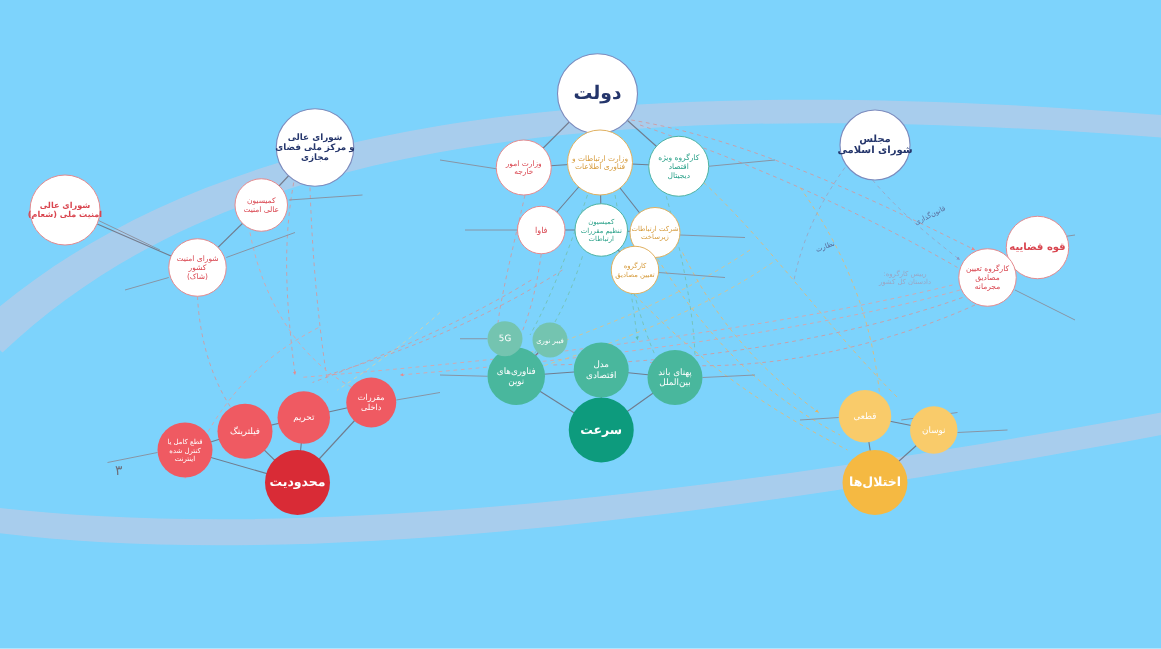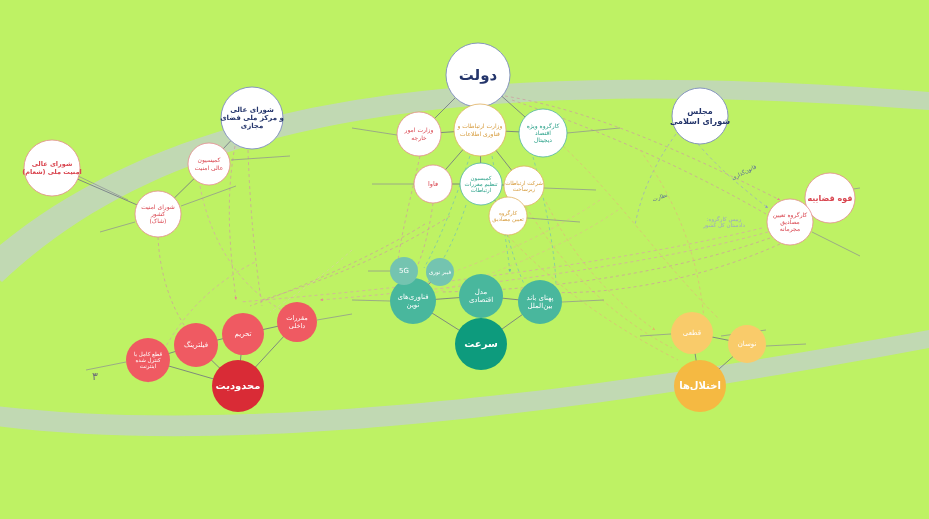--- a/index.html
+++ b/index.html
@@ -1,21 +1,21 @@
 <!DOCTYPE html>
 <html lang="fa" dir="rtl"><head>
 <meta charset="utf-8">
 <title>Internet Governance Network Diagram</title>
 <style>
   html,body{margin:0;padding:0;background:#ffffff;}
   body{
     font-family:"DejaVu Sans","Liberation Sans",sans-serif;
     width:929px;height:519px;overflow:hidden;position:relative;
   }
-  #stage{position:relative;width:929px;height:519px;background:#bef264;}
+  #stage{position:relative;width:929px;height:519px;background:#7dd3fc;}
   #svgroot{position:absolute;inset:0;width:929px;height:519px;}
   .node-label{
     dominant-baseline:middle;text-anchor:middle;
     font-family:"DejaVu Sans","Liberation Sans",sans-serif;
     pointer-events:none;
   }
   .edge-label{
     dominant-baseline:middle;text-anchor:middle;
     font-family:"DejaVu Sans","Liberation Sans",sans-serif;
     pointer-events:none;

